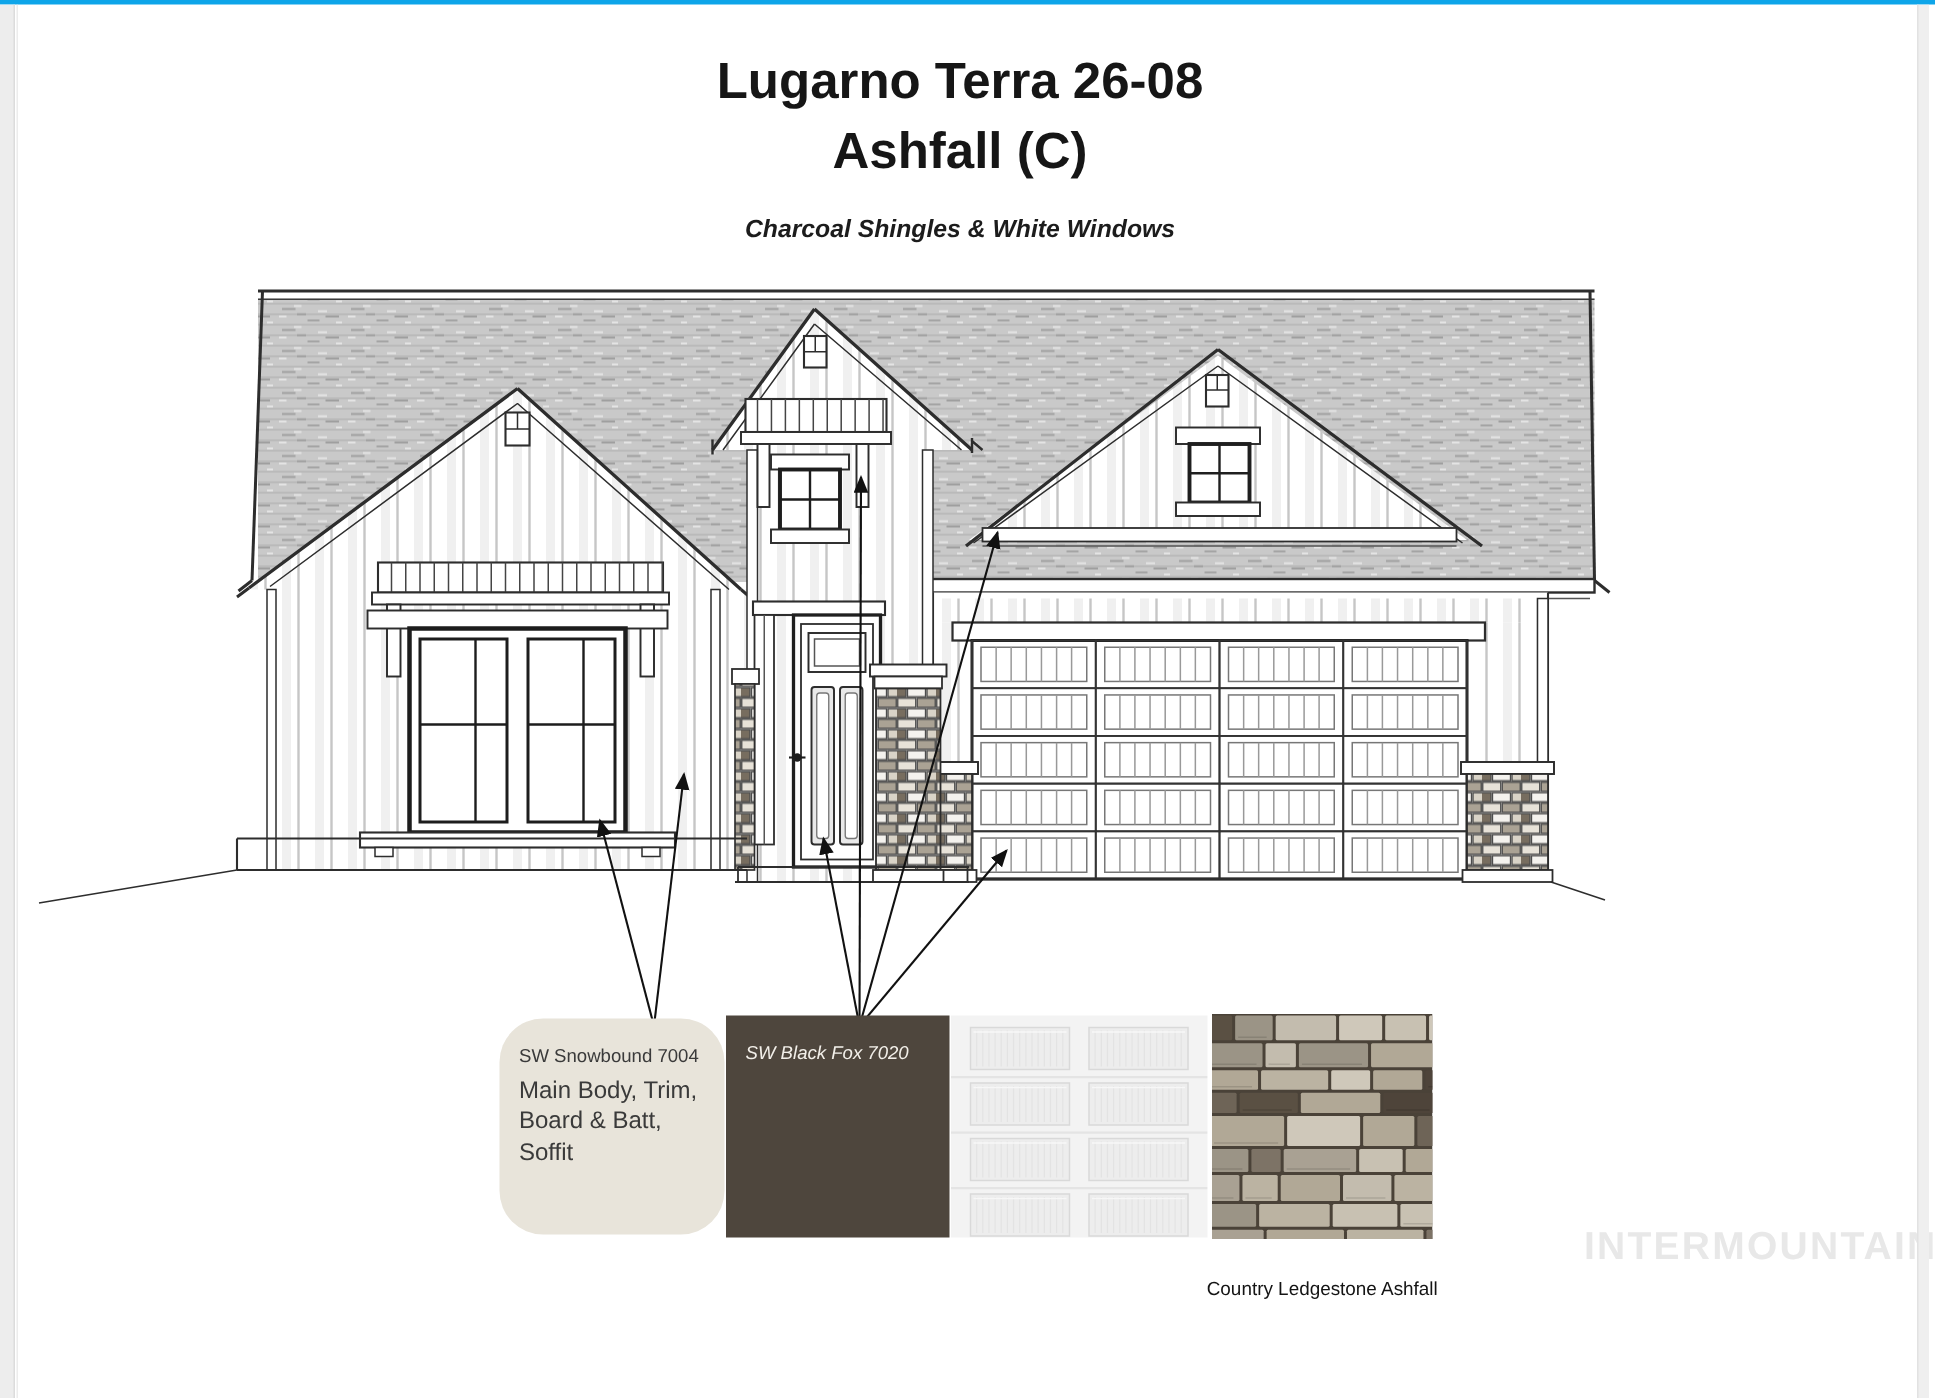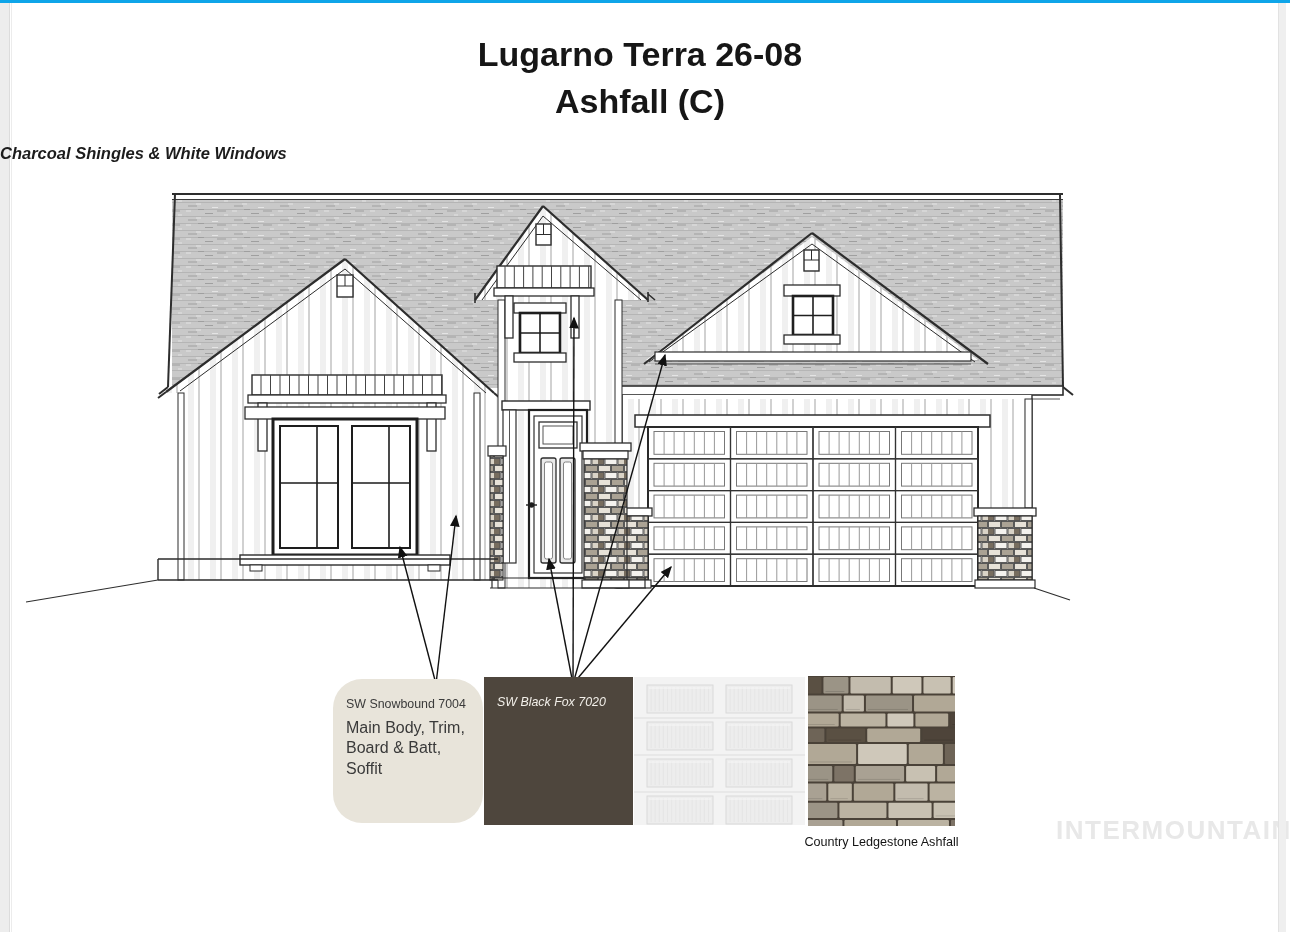--- a/index.html
+++ b/index.html
@@ -3,29 +3,29 @@
 <meta charset="utf-8">
 <style>
   html,body{margin:0;padding:0;}
   body{font-family:"Liberation Sans", sans-serif; background:#ffffff;}
   #stage{position:relative;width:1290px;height:932px;overflow:hidden;background:#ffffff;border-top:3px solid #0ea5e9;}
   .edge-left{position:absolute;left:0;top:0;width:9px;height:932px;background:#ededed;border-right:1px solid #dcdcdc;}
   .edge-left2{position:absolute;left:11px;top:0;width:1px;height:932px;background:#ececec;}
   .edge-right{position:absolute;left:1278px;top:0;width:7px;height:932px;background:#efefef;border-left:1px solid #e2e2e2;}
   .titleblock{position:absolute;left:0;right:10px;top:28px;text-align:center;color:#161616;}
   .titleblock .t1{font-size:34px;font-weight:600;letter-spacing:0px;line-height:1.38;}
-  .subtitle{position:absolute;left:0;right:10px;top:141px;font-size:16.5px;font-style:italic;font-weight:700;color:#1c1c1c;}
+  .subtitle{position:absolute;left:0;right:10px;top:141px;text-align:center;font-size:16.5px;font-style:italic;font-weight:700;color:#1c1c1c;}
   svg.draw{position:absolute;left:0;top:0;}
   .swatch{position:absolute;box-sizing:border-box;}
   .swatch .sname{font-size:12.4px;color:#3a3a3a;}
   .swatch .sbody{font-size:16px;margin-top:7px;line-height:1.28;color:#3a3a3a;}
   #sw2 .sname,#sw2 .sbody{color:#f2efe9;font-style:italic;}
   .swatch-pad{padding:18px 12px 0 13px;width:130px;}
   #sw2 .swatch-pad{width:124px;}
-  .stone-caption{position:absolute;left:800px;top:832px;width:163px;text-align:center;font-size:12.6px;color:#141414;}
+  .stone-caption{position:absolute;left:800px;top:849px;width:163px;text-align:center;font-size:12.6px;color:#141414;}
   .watermark{position:absolute;left:1056px;top:812px;font-size:26px;font-weight:700;letter-spacing:1.5px;color:#e8e8e8;white-space:nowrap;}
 </style>
 </head>
 <body>
 
 <div id="stage">
   <div class="edge-left"></div>
   <div class="edge-left2"></div>
 
   <div class="titleblock">

